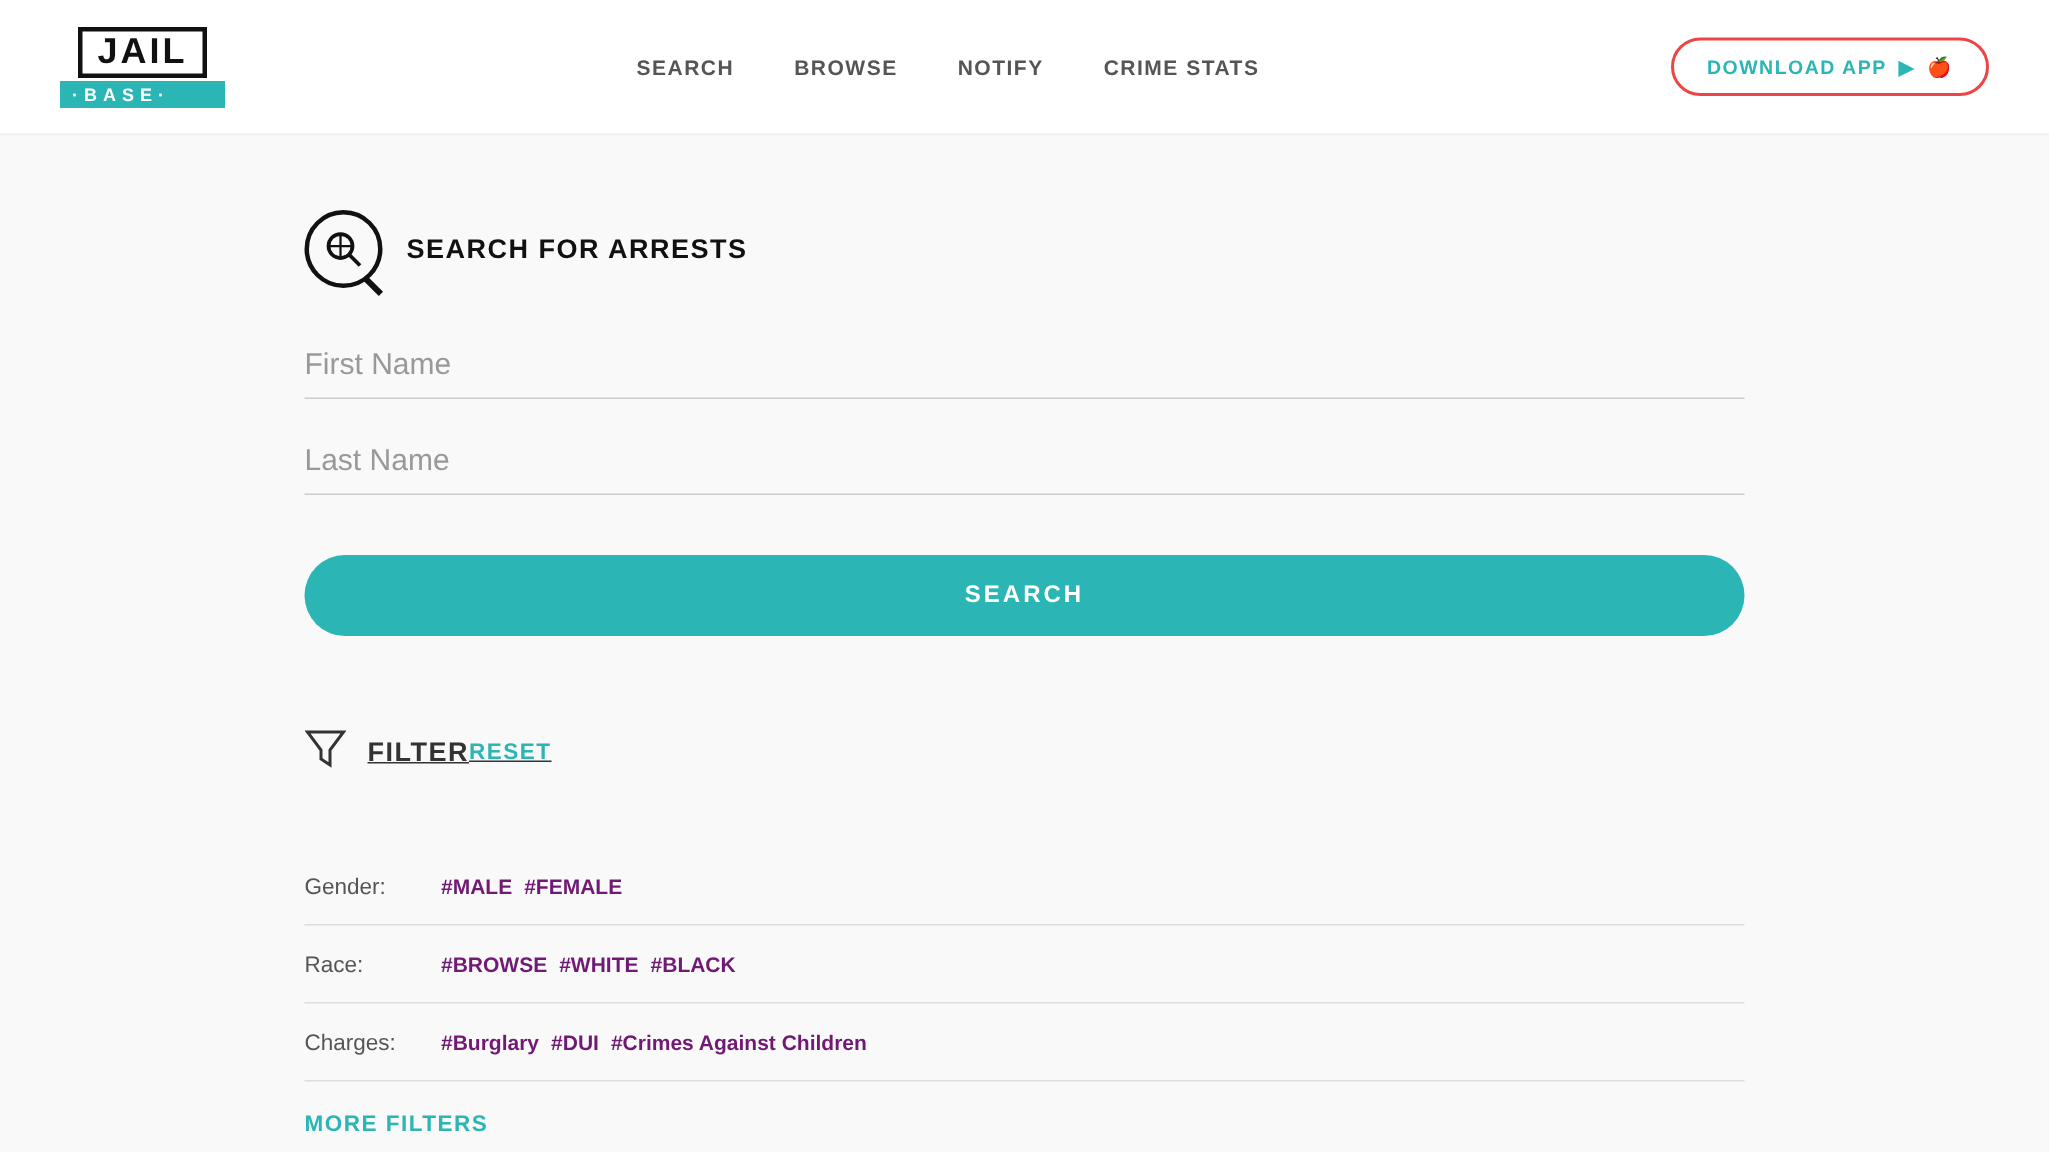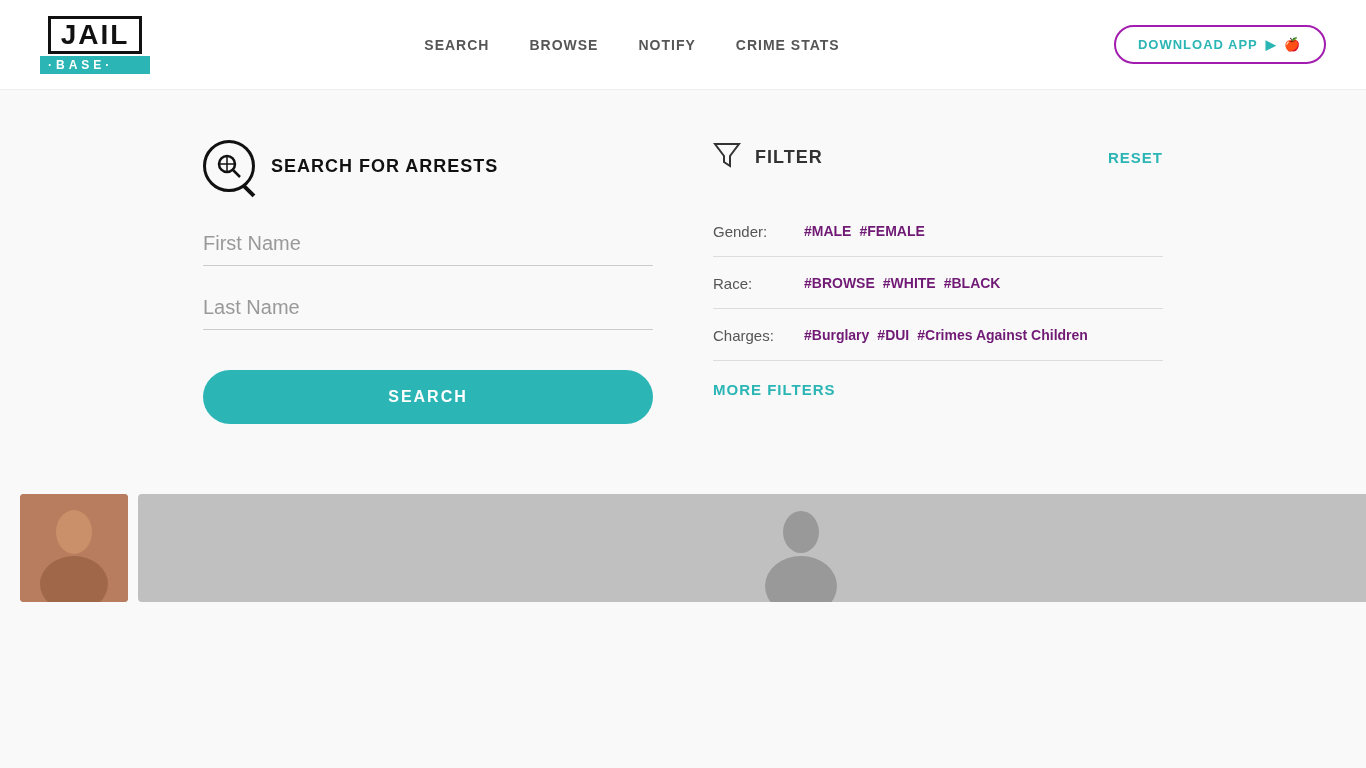--- a/index.html
+++ b/index.html
@@ -16,21 +16,21 @@
       justify-content: space-between;
     }
 
     .logo-container {
       display: flex;
       flex-direction: column;
       align-items: center;
       width: 110px;
     }
     .logo-jail {
-      font-size: 28px;
+      font-size: 24px;
       font-weight: 900;
       letter-spacing: 2px;
       color: #111;
       border: 3px solid #111;
       padding: 2px 10px;
       line-height: 1;
     }
     .logo-base {
       background: #2bb5b5;
       color: #fff;
@@ -50,21 +50,21 @@
     }
     nav a {
       text-decoration: none;
       color: #555;
       font-size: 14px;
       font-weight: 700;
       letter-spacing: 1px;
     }
 
     .download-btn {
-      border: 2px solid #a21caf;
+      border: 2px solid #ef4444;
       color: #2bb5b5;
       background: transparent;
       padding: 10px 22px;
       border-radius: 30px;
       font-size: 13px;
       font-weight: 700;
       letter-spacing: 1px;
       cursor: pointer;
       display: flex;
       align-items: center;
@@ -81,21 +81,21 @@
     .page-title {
       font-size: 32px;
       font-weight: 900;
       letter-spacing: 2px;
       color: #111;
       margin-bottom: 50px;
     }
 
     .content-grid {
       display: grid;
-      grid-template-columns: 1fr 1fr;
+      grid-template-columns: 1fr;
       gap: 60px;
     }
 
     
     .search-section-header {
       display: flex;
       align-items: center;
       gap: 16px;
       margin-bottom: 30px;
     }
@@ -154,22 +154,23 @@
       font-weight: 700;
       letter-spacing: 2px;
       cursor: pointer;
       margin-top: 20px;
     }
 
     
     .filter-header {
       display: flex;
       align-items: center;
-      justify-content: space-between;
-      margin-bottom: 30px;
+      justify-content: flex-start;
+      margin-bottom: 46px;
+      text-decoration: underline;
     }
     .filter-left {
       display: flex;
       align-items: center;
       gap: 14px;
     }
     .filter-icon {
       font-size: 26px;
       color: #333;
     }

